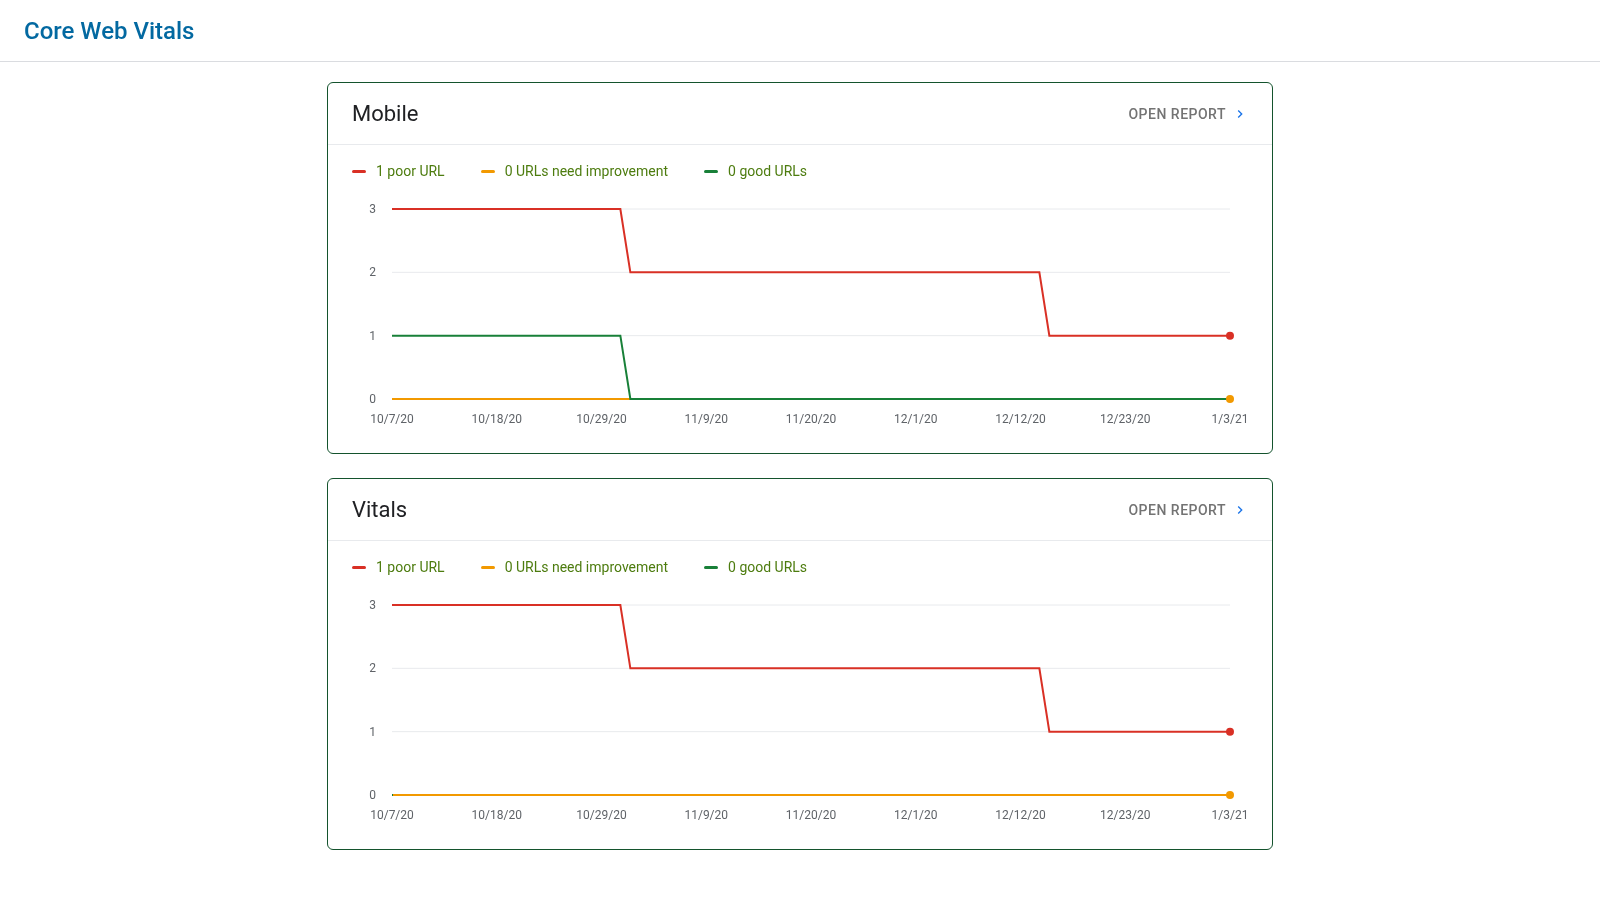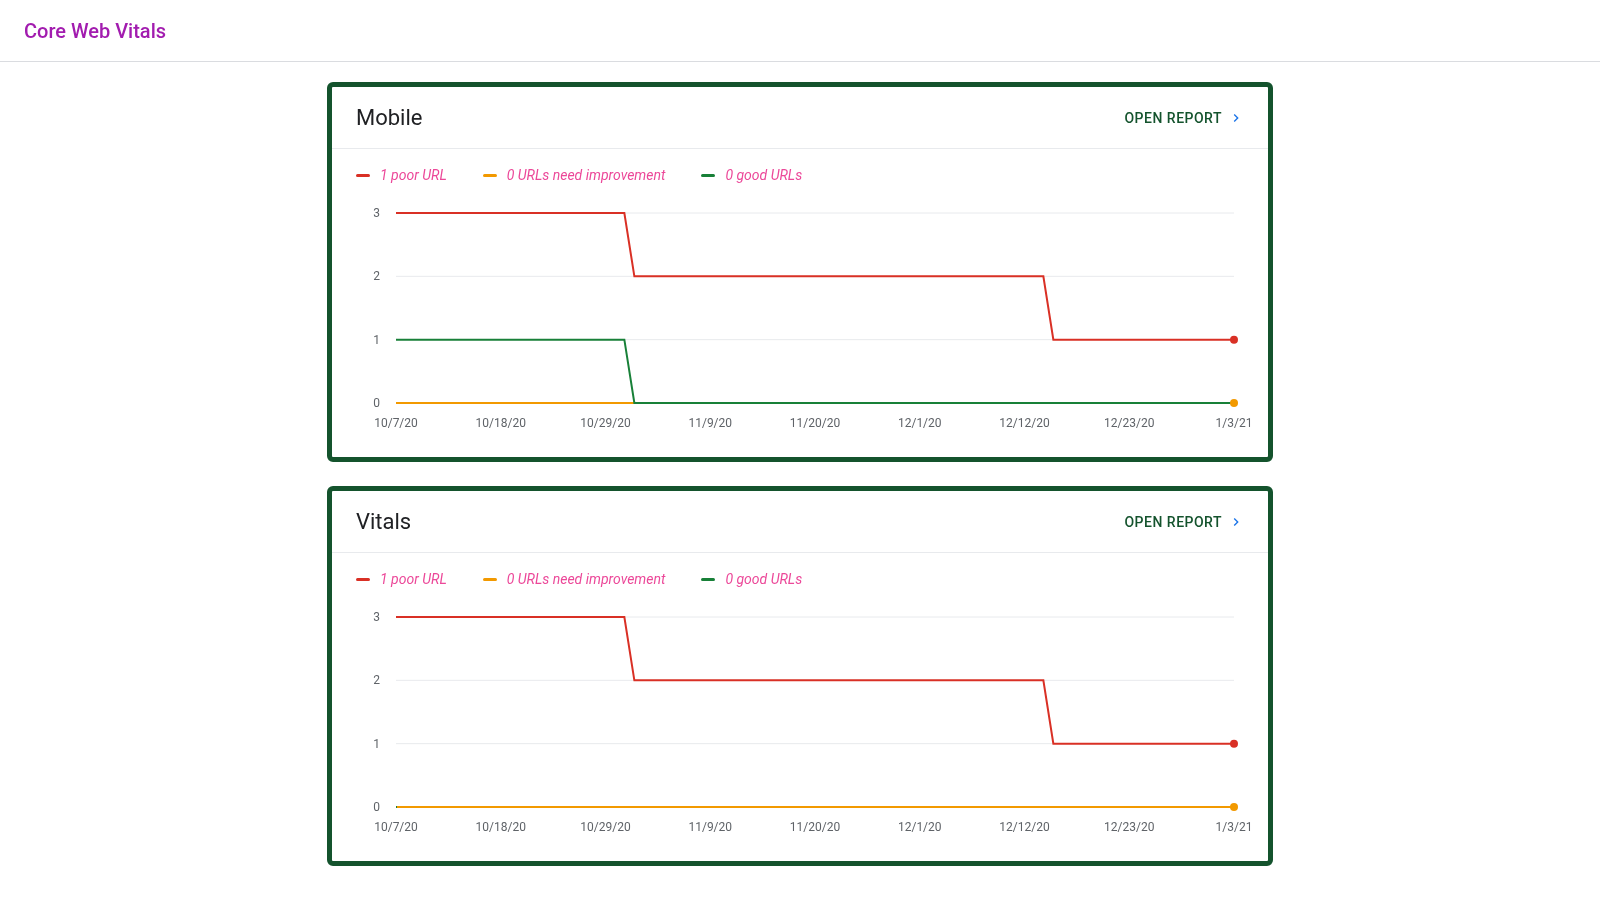--- a/index.html
+++ b/index.html
@@ -11,69 +11,68 @@
   }
   .header {
     height: 62px;
     display: flex;
     align-items: center;
     padding: 0 24px;
     border-bottom: 1px solid #dadce0;
     box-shadow: 0 1px 2px rgba(0,0,0,0.05);
   }
   .header h1 {
-    font-size: 20px;
+    font-size: 24px;
     font-weight: 500;
-    color: #a21caf;
+    color: #0369a1;
   }
   .content {
     padding: 20px 0 40px 0;
     display: flex;
     flex-direction: column;
     align-items: center;
     gap: 24px;
     background: #fff;
   }
   .card {
     width: 946px;
-    border: 5px solid #14532d;
+    border: 1px solid #14532d;
     border-radius: 6px;
     background: #fff;
   }
   .card-header {
     display: flex;
     align-items: center;
     justify-content: space-between;
     padding: 18px 24px;
     border-bottom: 1px solid #e8eaed;
   }
   .card-title {
     font-size: 22px;
     font-weight: 400;
     color: #202124;
   }
   .open-report {
     display: flex;
     align-items: center;
     gap: 6px;
-    color: #14532d;
+    color: #737373;
     font-size: 14px;
     font-weight: 500;
     letter-spacing: 0.5px;
     cursor: pointer;
     text-transform: uppercase;
   }
   .open-report svg { fill: #1a73e8; }
   .legend {
     display: flex;
     gap: 36px;
     padding: 18px 24px 12px 24px;
     font-size: 14px;
-    color: #ec4899;
-    font-style: italic;
+    color: #4d7c0f;
   }
   .legend-item {
     display: flex;
     align-items: center;
     gap: 10px;
   }
   .swatch {
     width: 14px;
     height: 3px;
     border-radius: 2px;

